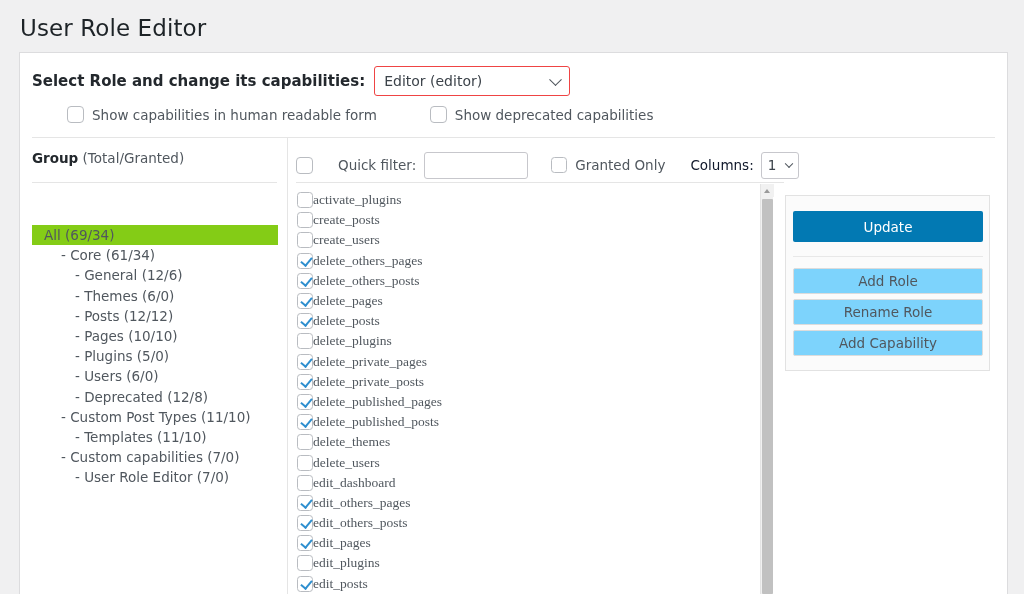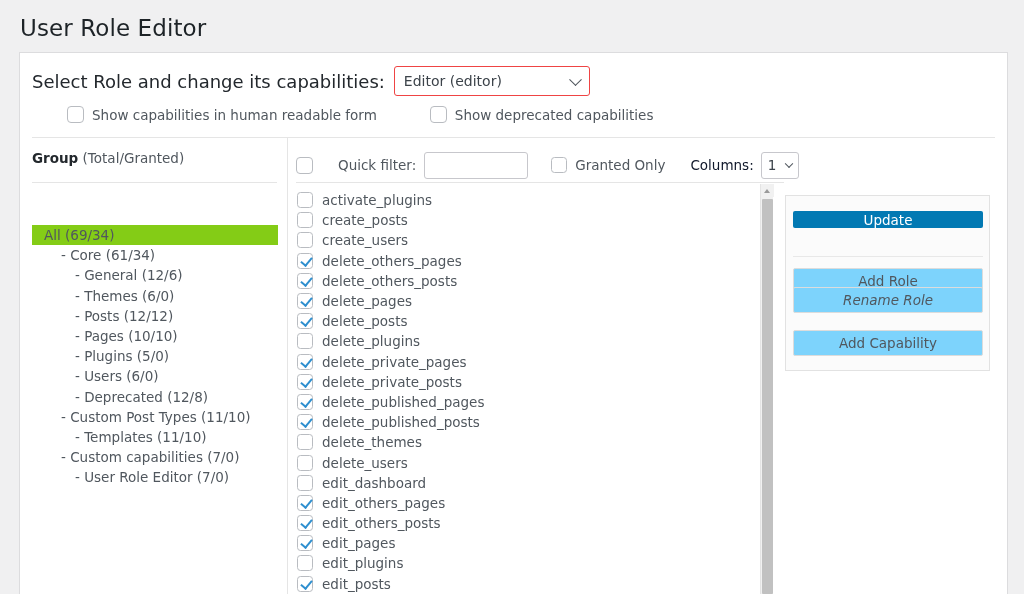--- a/index.html
+++ b/index.html
@@ -33,22 +33,22 @@
   }
 
   
   .role-row {
     position: absolute;
     left: 12px; top: 13px;
     display: flex;
     align-items: center;
   }
   .role-label {
-    font-size: 18px;
-    font-weight: normal;
+    font-size: 15px;
+    font-weight: bold;
     color: #23282d;
     margin-right: 9px;
   }
   .role-select {
     width: 196px; height: 30px;
     border: 1px solid #ef4444;
     border-radius: 3px;
     background: #fff;
     display: flex;
     align-items: center;
@@ -195,22 +195,22 @@
     overflow: hidden;
   }
   .cap-row {
     display: flex;
     align-items: center;
     height: 20.2px;
   }
   .cap-label {
     font-size: 13.5px;
     color: #50575e;
-    margin-left: 9px;
     white-space: nowrap;
+    font-family: Liberation Serif, serif;
   }
 
   
   .scrollbar {
     position: absolute;
     left: 760px; top: 184px;
     width: 13px; height: 410px;
     background: #f1f1f1;
     border-left: 1px solid #e4e4e4;
   }
@@ -240,21 +240,21 @@
   .btn-box {
     position: absolute;
     left: 785px; top: 195px;
     width: 205px; height: 176px;
     background: #fbfbfb;
     border: 1px solid #e2e2e2;
   }
   .btn-primary {
     position: absolute;
     left: 7px; top: 15px;
-    width: 190px; height: 17px;
+    width: 190px; height: 31px;
     background: #0279b3;
     color: #ffffff;
     font-size: 13.5px;
     display: flex;
     align-items: center;
     justify-content: center;
     border-radius: 2px;
   }
   .btn-sep {
     position: absolute;
@@ -432,17 +432,17 @@
 
   <div class="scrollbar">
     <div class="sb-up"></div>
     <div class="sb-thumb"></div>
   </div>
 
   <div class="btn-box">
     <div class="btn-primary">Update</div>
     <div class="btn-sep"></div>
   <div class="btn-sec" style="top: 72px;">Add Role</div>
-      <div class="btn-sec" style="top: 91px; font-style: italic;">Rename Role</div>
+      <div class="btn-sec" style="top: 103px;">Rename Role</div>
       <div class="btn-sec" style="top: 134px;">Add Capability</div>
     </div>
 
 </div>
 
 </body></html>

